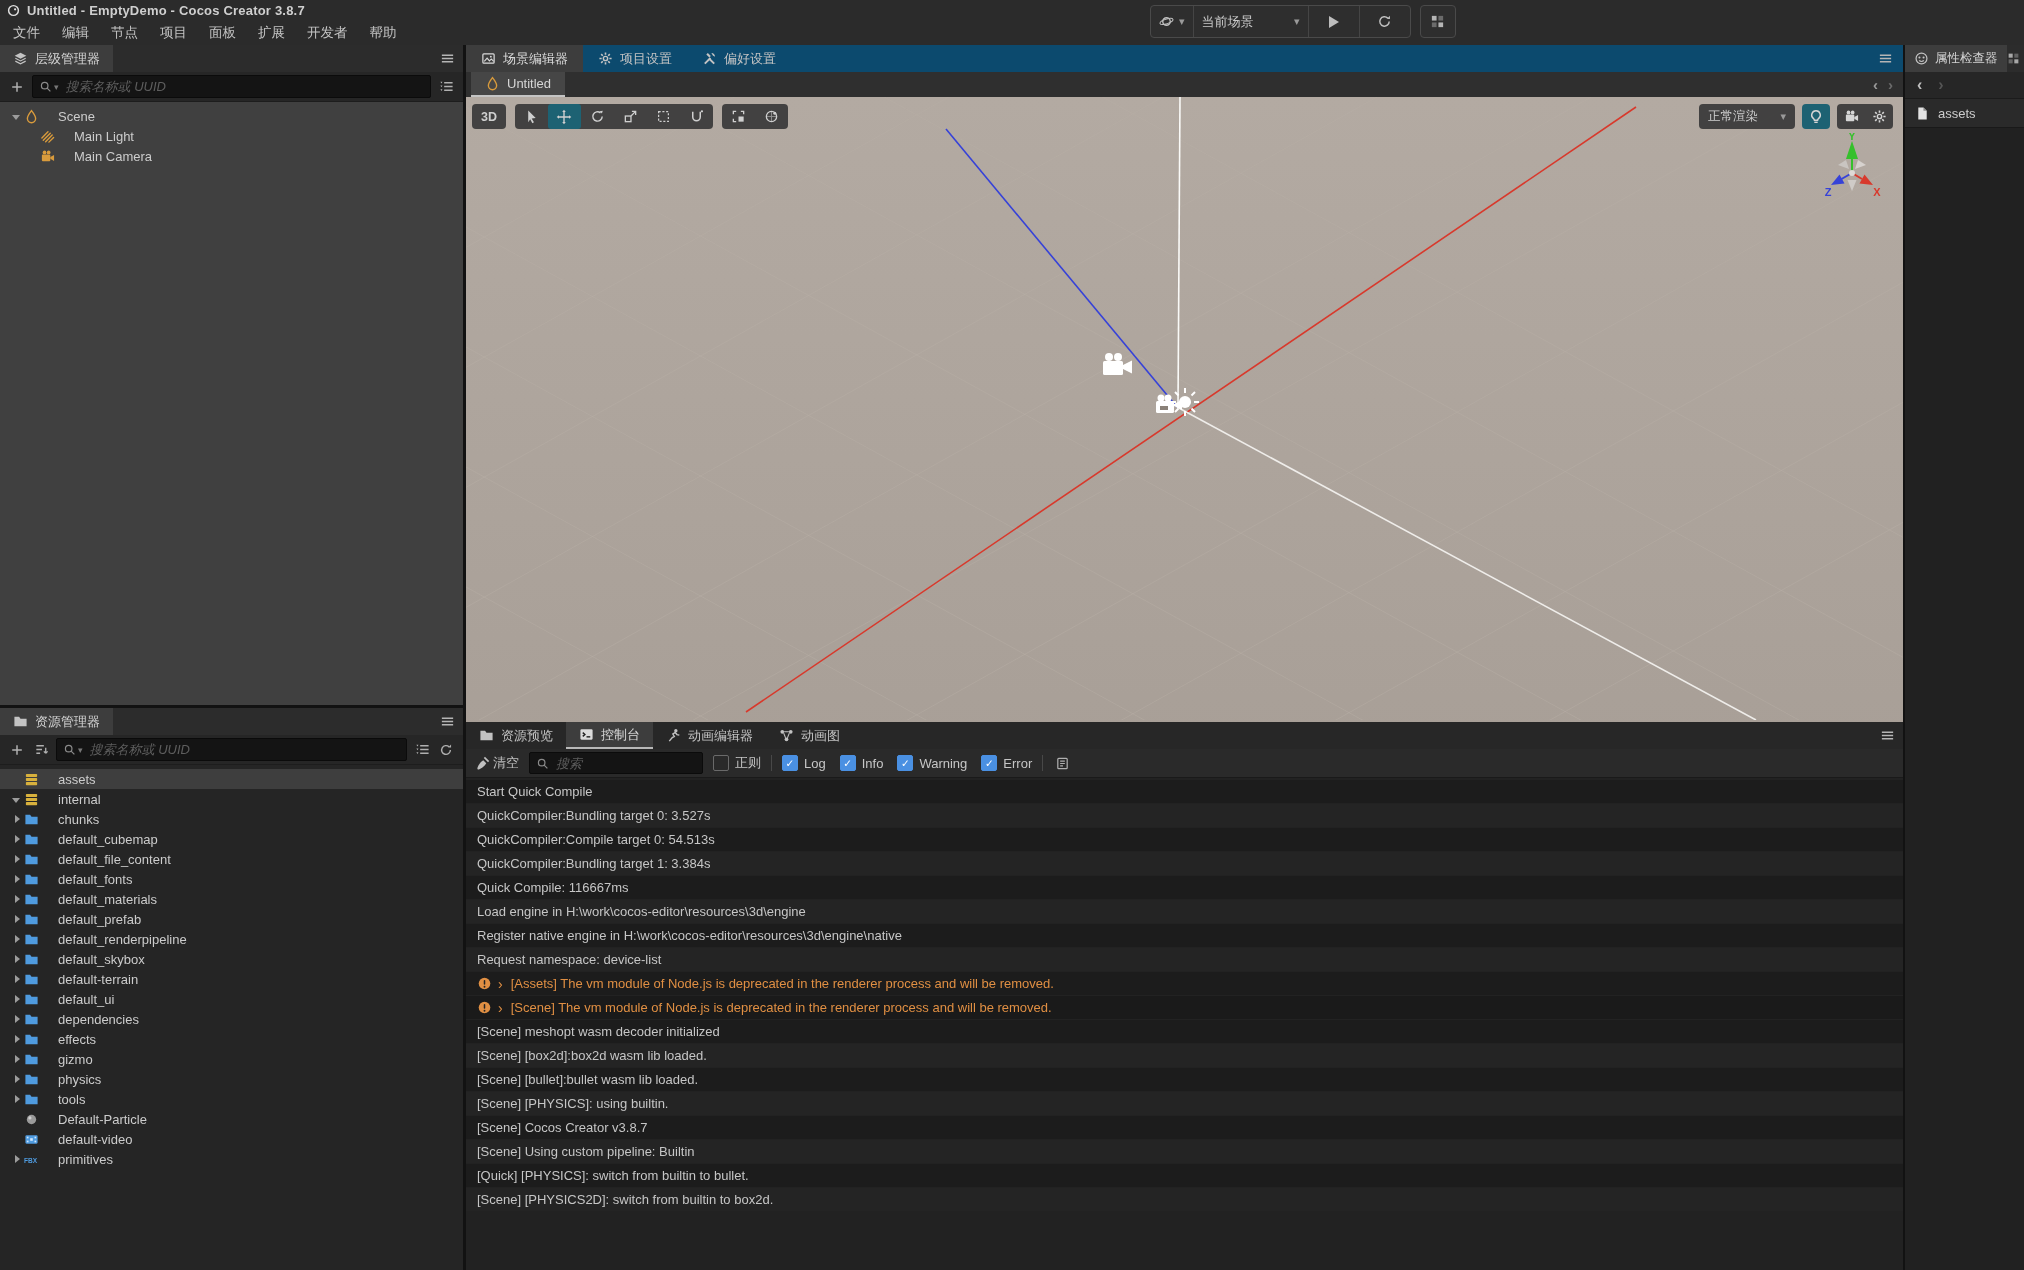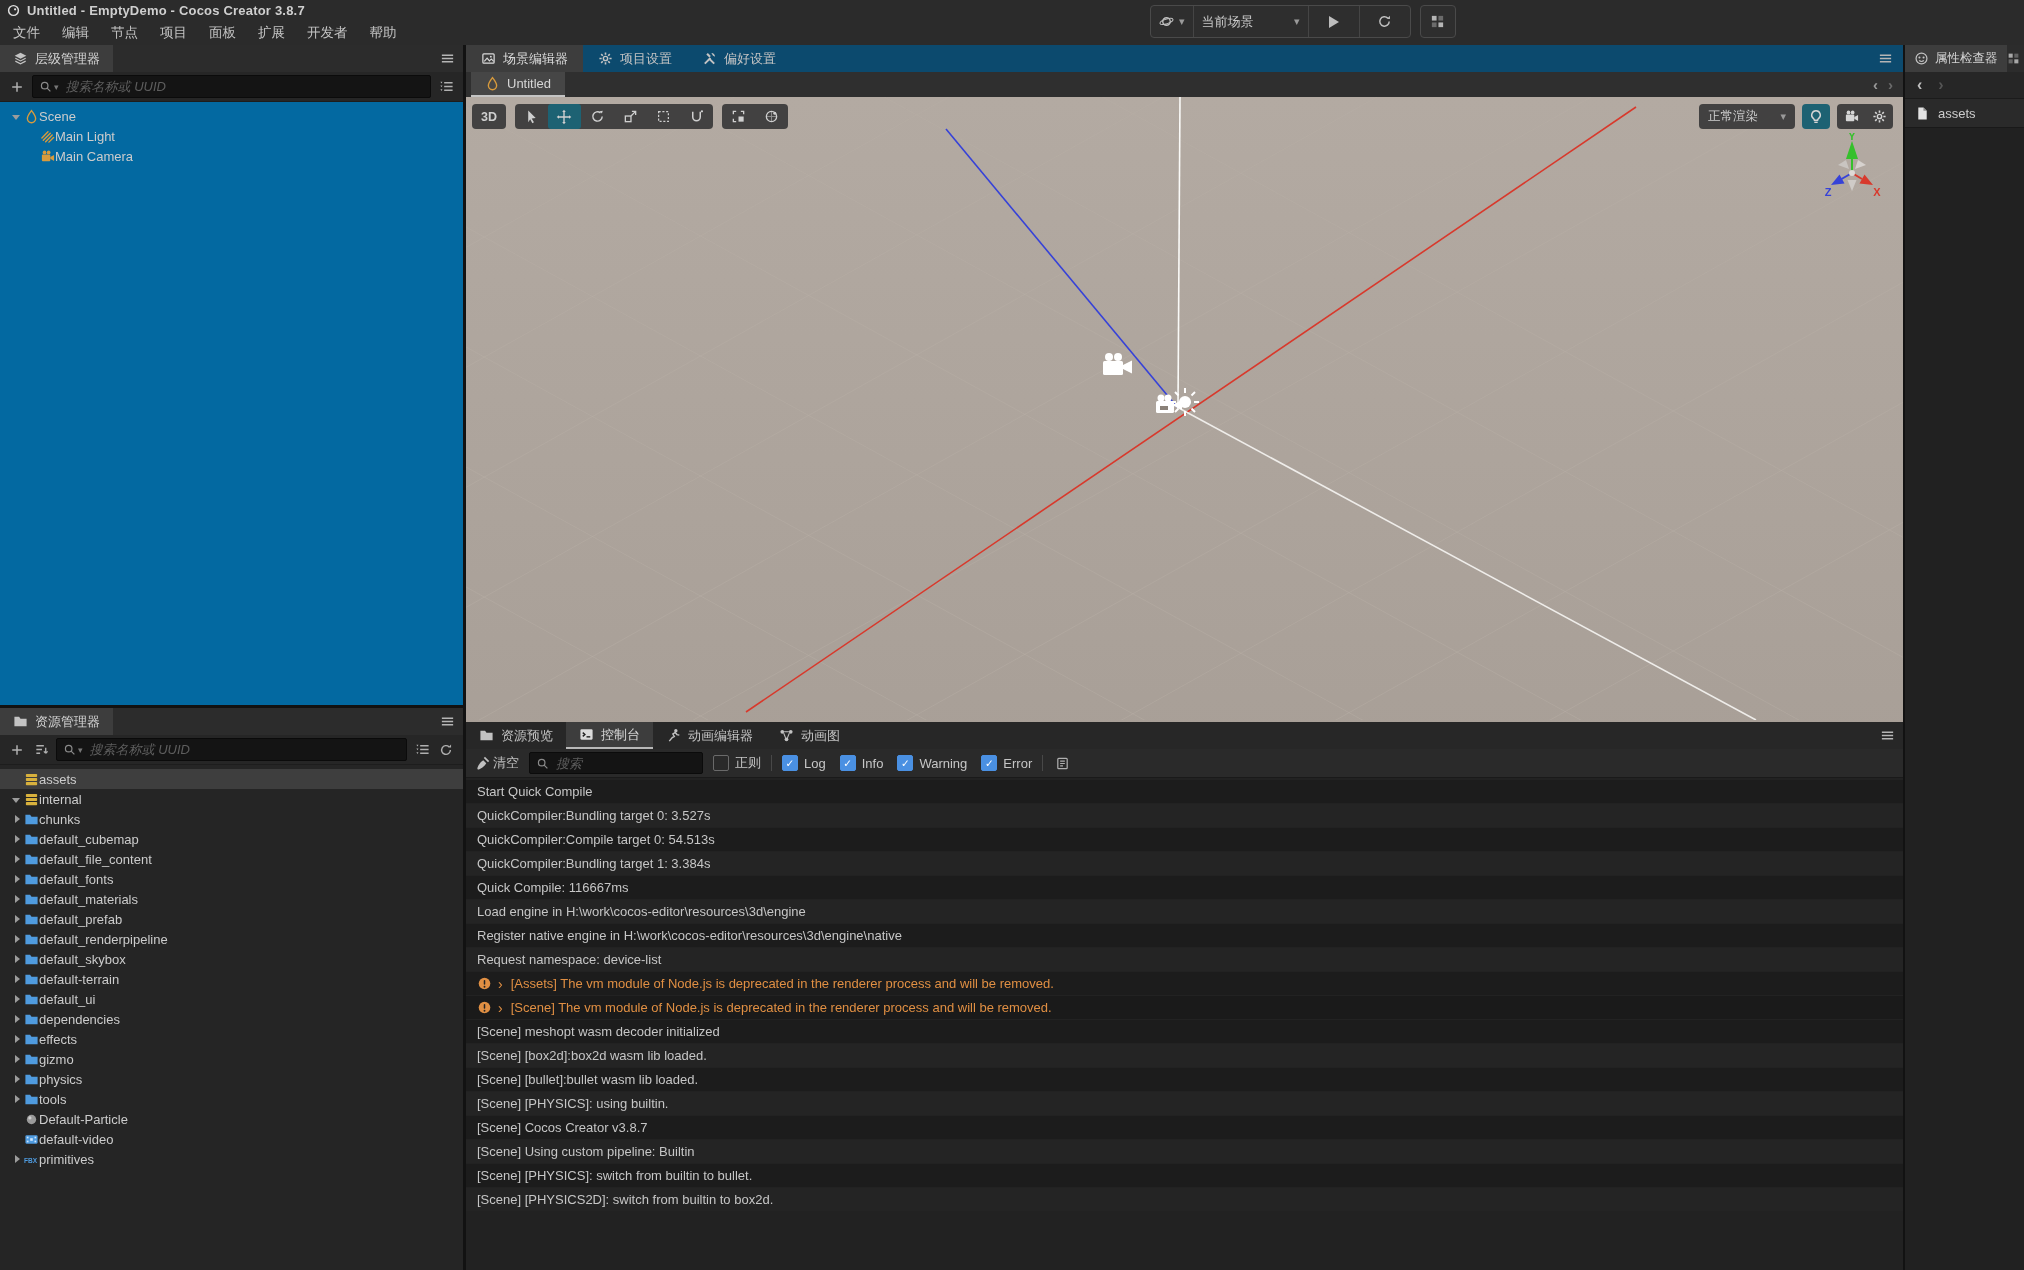--- a/index.html
+++ b/index.html
@@ -49,29 +49,29 @@
   .lvl-0{padding-left:8px}
   .lvl-1{padding-left:24px}
   .atree .lvl-0{padding-left:8px}
   .atree .lvl-1{padding-left:8px}
   .chev{flex:0 0 15px;display:flex;align-items:center;justify-content:center;height:100%}
   .chev::before{content:"";display:block}
   .chev-right > .chev::before{border:4px solid transparent;border-left:5px solid #9c9c9c;border-right:0;margin-left:3px}
   .chev-down  > .chev::before{border:4px solid transparent;border-top:5px solid #9c9c9c;border-bottom:0;margin-top:3px}
   .chev-none  > .chev::before{display:none}
   .ticon{flex:0 0 16px;display:flex;align-items:center;justify-content:center;color:#bbb}
-  .tlabel{margin-left:0;font-size:13px;color:#cccccc;white-space:nowrap}
+  .tlabel{margin-left:19px;font-size:13px;color:#cccccc;white-space:nowrap}
   .type-droplet .ticon,.type-light .ticon,.type-camera .ticon{color:var(--c-node-orange,#d99b3c)}
   .type-folder .ticon{color:var(--c-folder-blue,#4f9bdf)}
   .type-db .ticon{color:var(--c-asset-yellow,#d8b13d)}
   .type-particle .ticon{color:#9a9a9a}
   .type-video .ticon,.type-fbx .ticon{color:var(--c-folder-blue,#4f9bdf)}
 
   
-  .hierarchy-panel{position:absolute;left:0;top:45px;width:463px;height:660px;background:#0369a1;overflow:hidden}
+  .hierarchy-panel{position:absolute;left:0;top:45px;width:463px;height:660px;background:#404040;overflow:hidden}
   .assets-panel{position:absolute;left:0;top:708px;width:463px;bottom:0;background:#252525;overflow:hidden}
 
   
   .scene-tabs{position:absolute;left:466px;top:45px;width:1437px;height:27px;background:#0c4a6e;display:flex;align-items:stretch}
   .scene-tab{display:flex;align-items:center;gap:7px;padding:0 15px;color:#c3c3c3;font-size:13px}
   .scene-tab.active{background:#3d3d3d;color:#dadada}
   .scene-tabs .head-menu{right:10px}
   .doc-tabs{position:absolute;left:466px;top:72px;width:1437px;height:25px;background:#2f2f2f;display:flex;align-items:stretch}
   .doc-tab{display:flex;align-items:center;gap:7px;padding:0 14px;margin-left:5px;background:#464646;border-bottom:2px solid #c4c4c4;color:#d6d6d6;font-size:13px}
   .doc-tab .tab-ic{color:var(--c-node-orange,#d99b3c)}
@@ -1071,21 +1071,21 @@
           <span class="log-text">[Scene] Cocos Creator v3.8.7</span>
         </div>
 
         <div class="log-row t-log">
 
           <span class="log-text">[Scene] Using custom pipeline: Builtin</span>
         </div>
 
         <div class="log-row t-log">
 
-          <span class="log-text">[Scene] [PHYSICS]: switch from builtin to bullet.</span>
+          <span class="log-text">[Quick] [PHYSICS]: switch from builtin to bullet.</span>
         </div>
 
         <div class="log-row t-log">
 
           <span class="log-text">[Scene] [PHYSICS2D]: switch from builtin to box2d.</span>
         </div>
 
     </div>
   </div>
 

